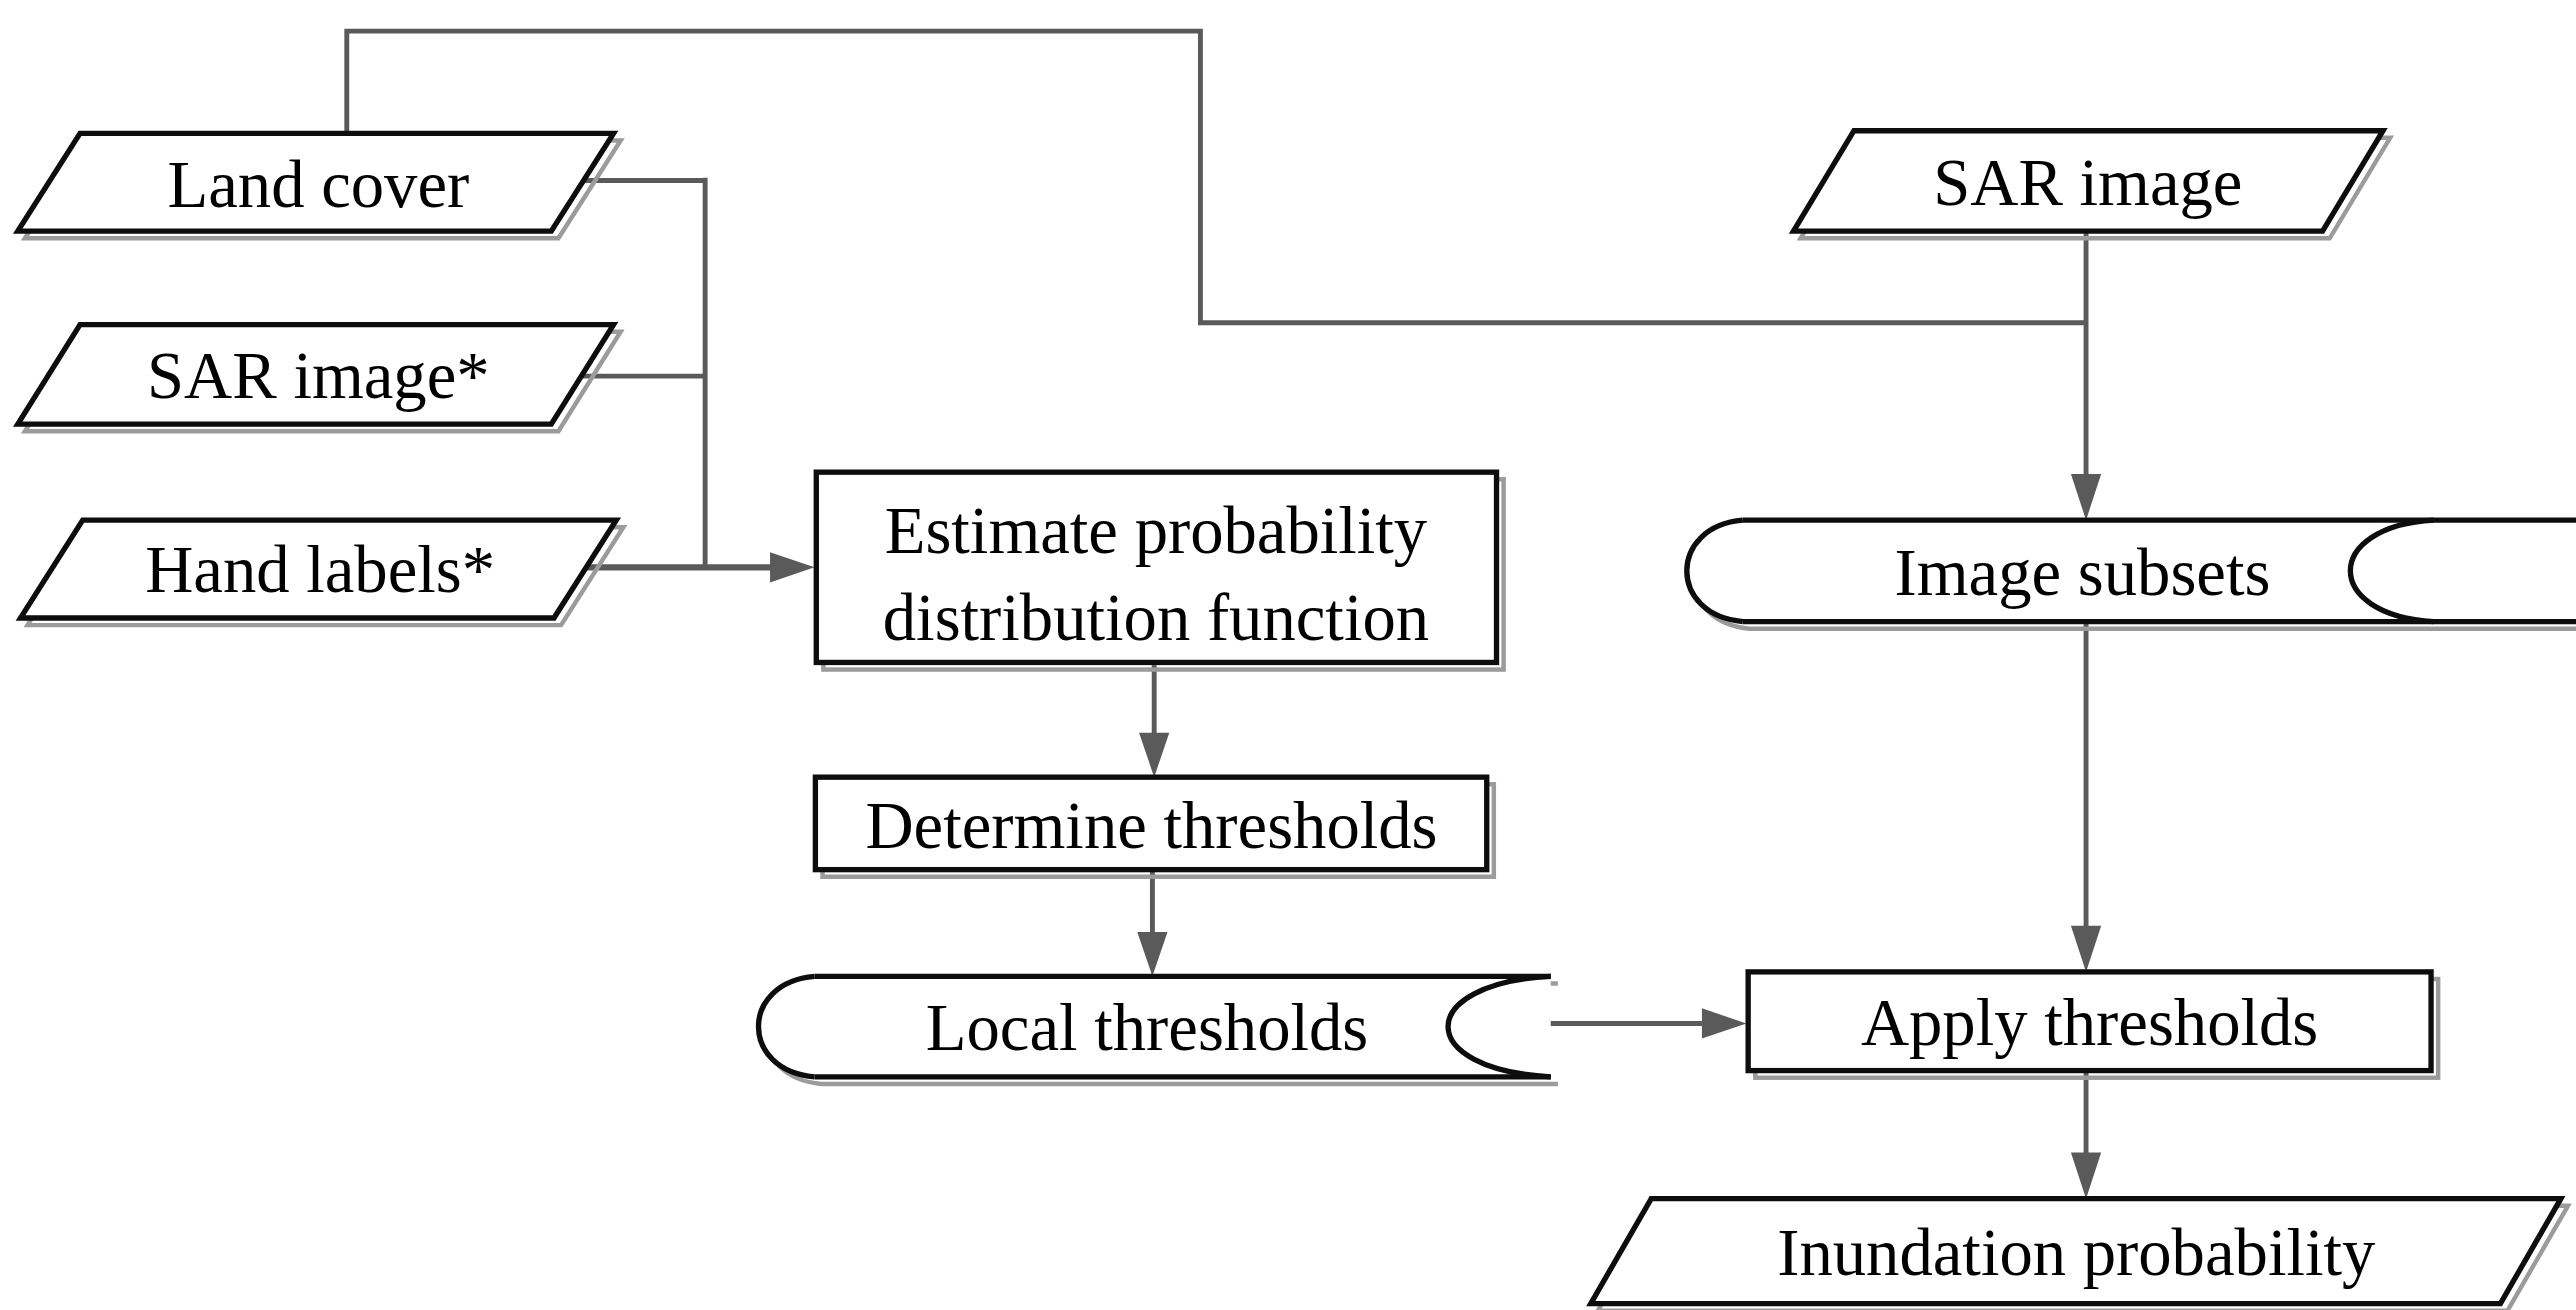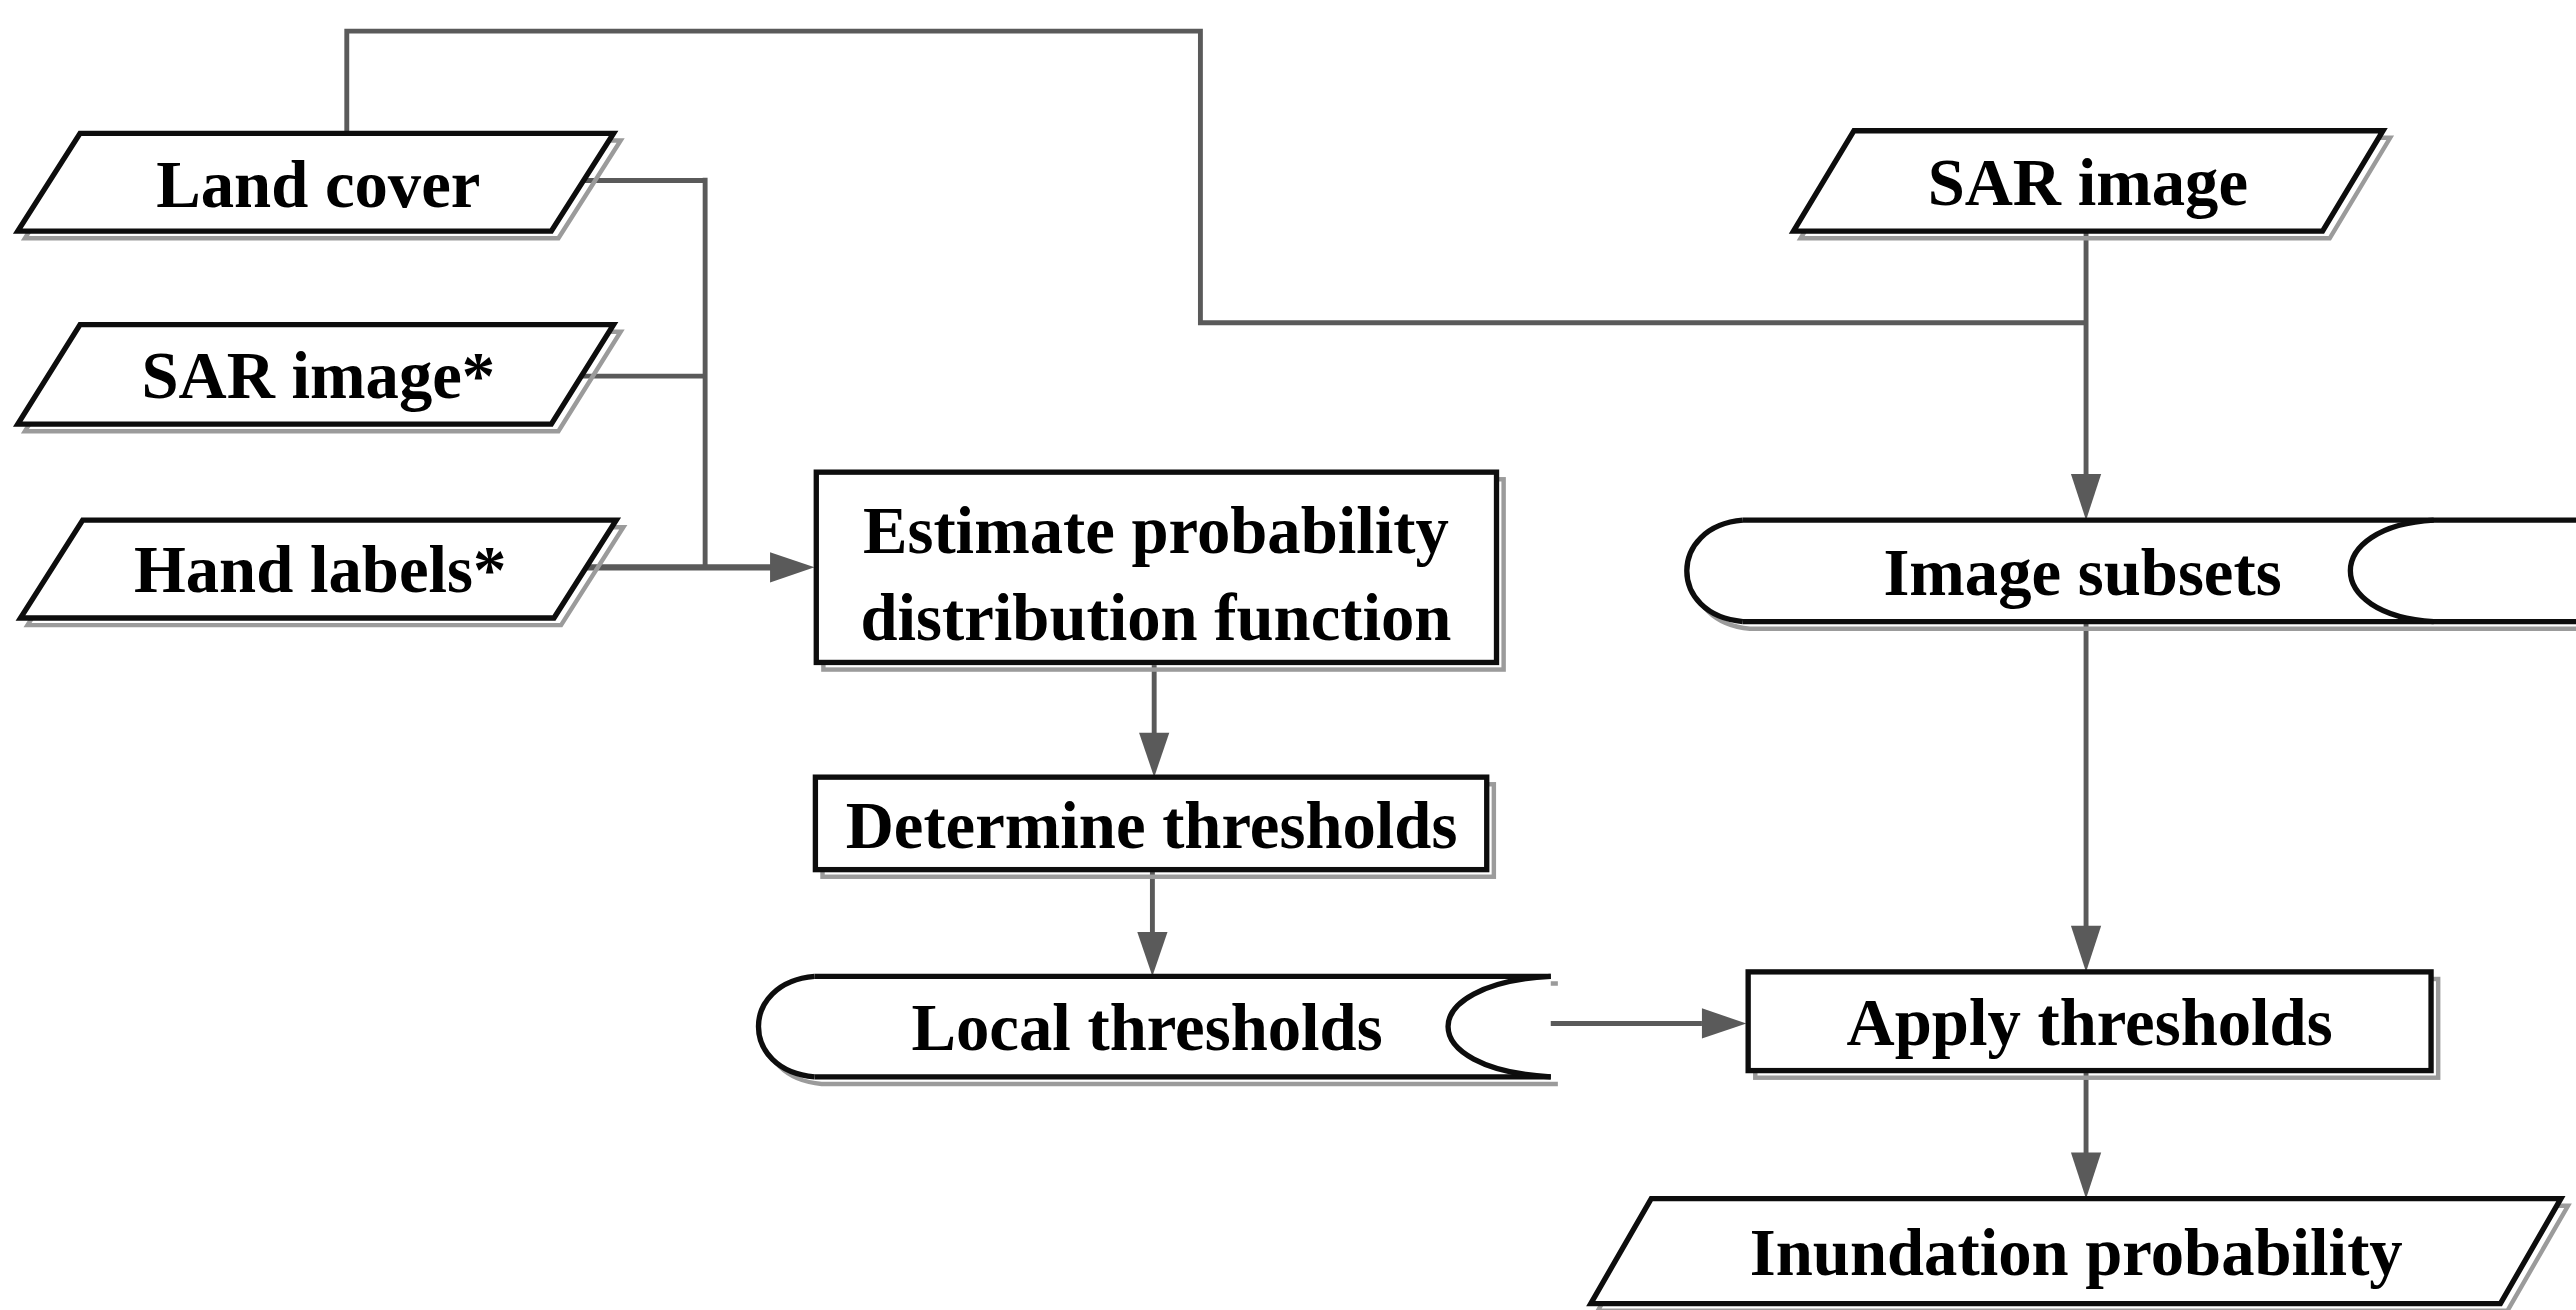--- a/index.html
+++ b/index.html
@@ -1,16 +1,16 @@
 <!DOCTYPE html>
 <html style="font-size:14.2px"><head>
 <meta charset="utf-8">
 <style>
   html, body { margin: 0; padding: 0; background: #ffffff; }
-  .fig-wrap { width: 100%; background: #ffffff; font-weight: bold; }
+  .fig-wrap { width: 100%; background: #ffffff; }
   svg { display: block; width: 100%; height: auto; background: #ffffff; }
   .connector { stroke: #5a5a5a; stroke-width: 5.5; fill: none; }
   .connector-thick { stroke: #5a5a5a; stroke-width: 7; fill: none; }
   .arrowhead { fill: #5a5a5a; stroke: none; }
   .shape { fill: #ffffff; stroke: #0d0d0d; stroke-width: 6; }
   .shape-line { fill: none; stroke: #0d0d0d; stroke-width: 6; }
   .shape-fill { fill: #ffffff; stroke: none; }
   .shadow { fill: none; stroke: #9b9b9b; stroke-width: 5; }
   .label {
     font-family: "Liberation Serif", "DejaVu Serif", serif;

